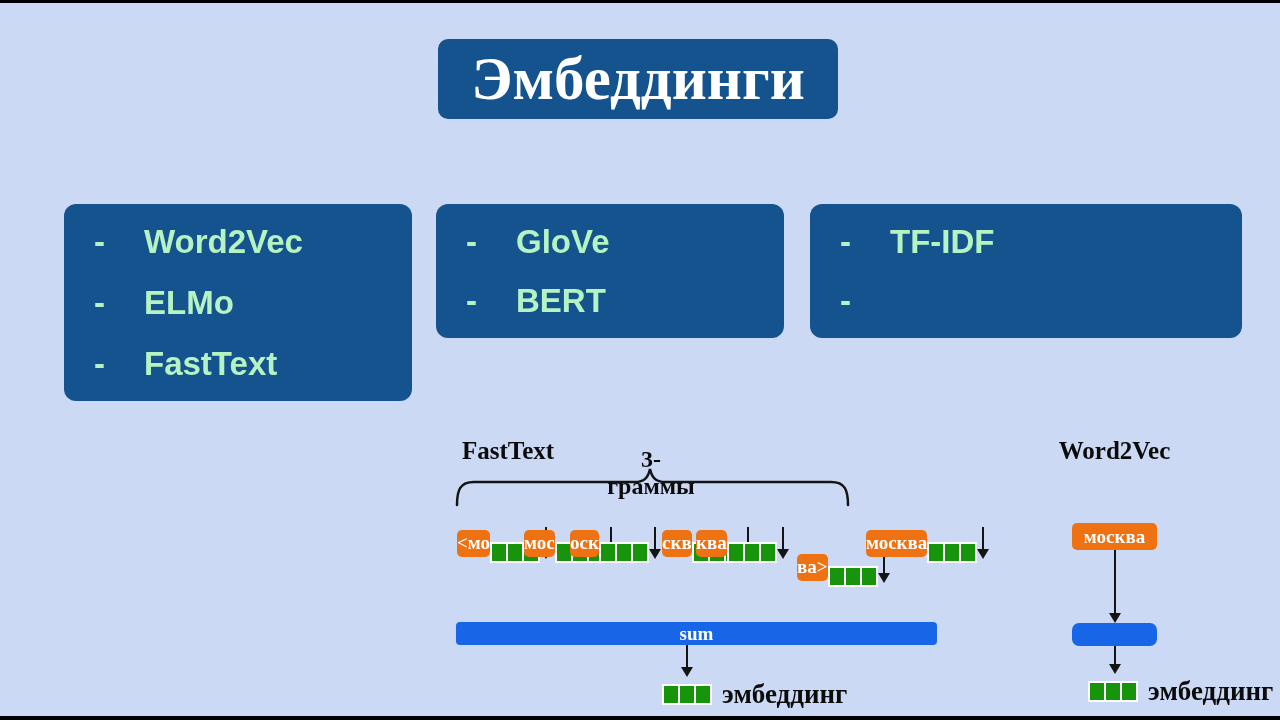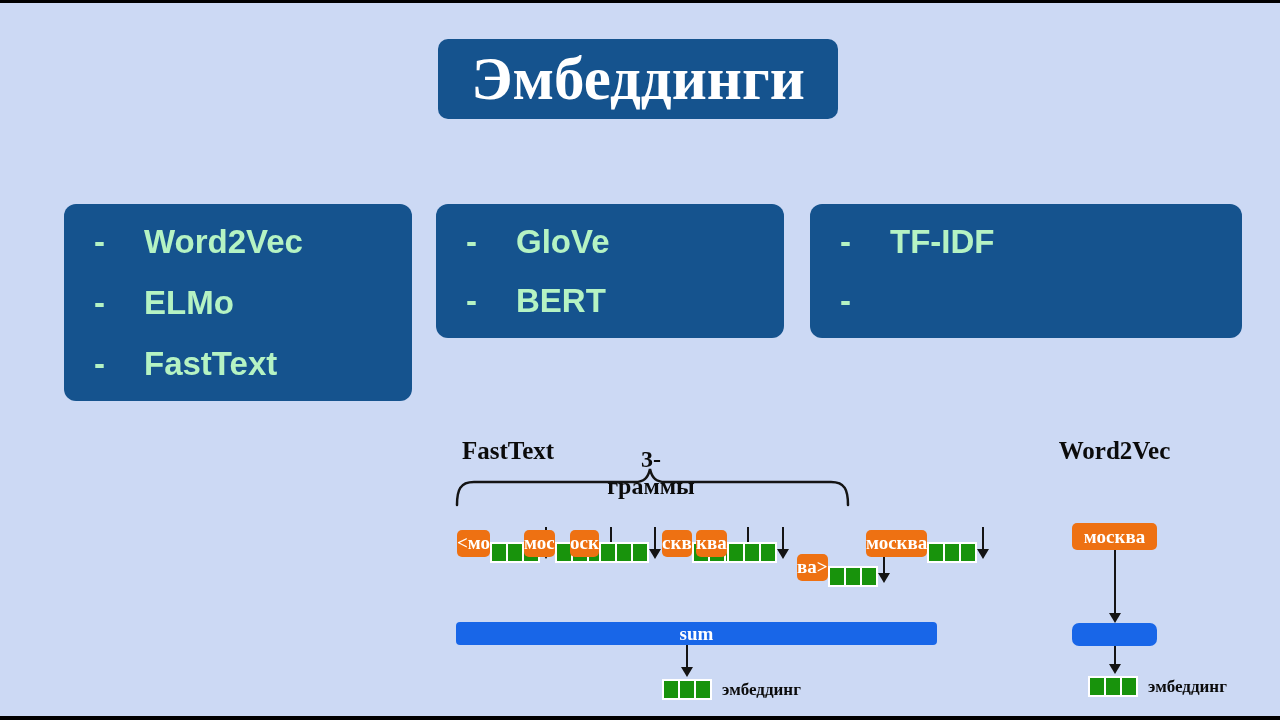--- a/index.html
+++ b/index.html
@@ -75,21 +75,21 @@
     display:flex;align-items:center;justify-content:center;
     color:#ffffff;font-family:"Liberation Serif",serif;font-weight:bold;font-size:19px;
   }
 
   
   .out{position:absolute;display:flex;flex-direction:column;}
   .out .arrow{width:50px;}
   .out-row{display:flex;align-items:center;margin-top:2px;}
   .out-row .emb-label{
     margin-left:10px;color:#0b0b0b;white-space:nowrap;
-    font-family:"Liberation Serif",serif;font-weight:bold;font-size:17px;
+    font-family:"Liberation Serif",serif;font-weight:bold;font-size:27px;
   }
   #ft-out{left:662px;top:645px;}
   #ft-out .arrow .line{height:22px;}
 
   
   #w2v-word{position:absolute;left:1072px;top:523px;width:85px;}
   #w2v-arrow1{position:absolute;left:1072px;top:550px;width:85px;}
   #w2v-arrow1 .line{height:63px;}
   #w2v-bar{
     position:absolute;left:1072px;top:623px;width:85px;height:23px;

